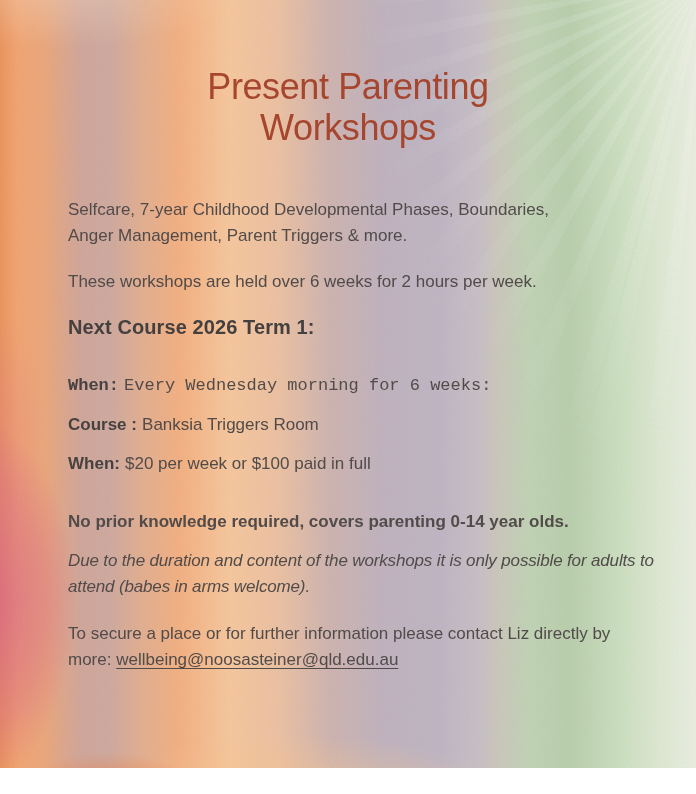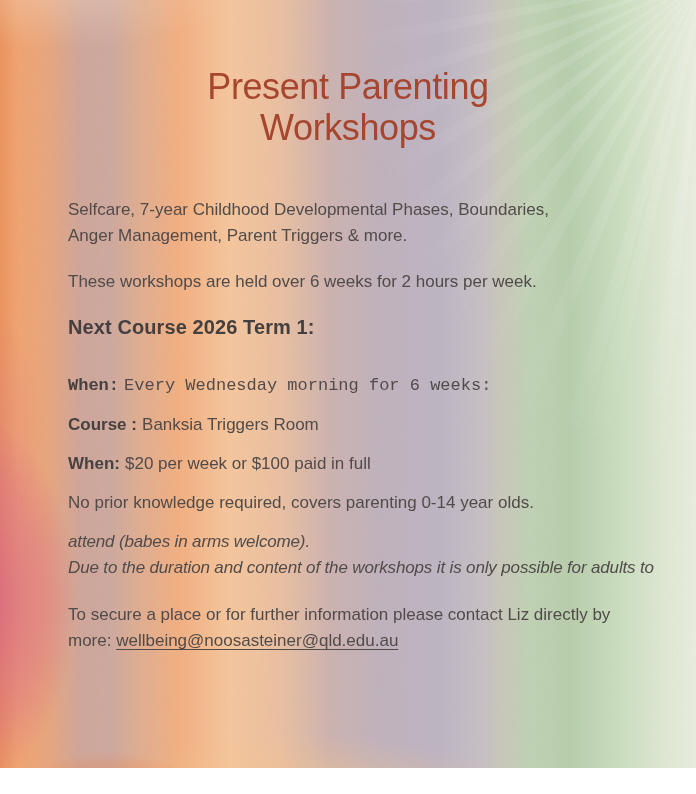--- a/index.html
+++ b/index.html
@@ -37,21 +37,21 @@
   .p{margin:0;}
   .line{white-space:nowrap;}
   .label{font-weight:700;color:#474241;margin-right:.3em;}
   #intro{margin-top:49px;}
   #duration{margin-top:19px;}
   #course-heading{margin-top:18px;font-size:20px;line-height:28px;font-weight:700;color:#454040;letter-spacing:.1px;}
   #when{margin-top:32px;font-family:Liberation Mono, monospace;}
   #time{margin-top:15px;}
   #where{margin-top:12px;}
   #cost{margin-top:13px;}
-  #knowledge{margin-top:13px;}
+  #knowledge{margin-top:32px;font-weight:bold;}
   #adults{margin-top:12px;font-style:italic;letter-spacing:-0.15px;}
   #contact{margin-top:20px;}
   .email-link{color:#514b4a;text-decoration:underline;text-underline-offset:3px;cursor:pointer;margin-top:48px;}
 </style>
 </head>
 <body>
 
 <div class="flyer">
 
   <div class="rays"></div>
@@ -85,22 +85,22 @@
     </p>
 
 
     <p class="p line" id="where"><span class="label">Course :</span><span>Banksia Triggers Room</span></p>
 
     <p class="p line" id="cost"><span class="label">When:</span><span>$20 per week or $100 paid in full</span></p>
 
     <p class="p line" id="knowledge">No prior knowledge required, covers parenting 0-14 year olds.</p>
 
     <p class="p" id="adults">
+      <span class="line" style="display:block">Due to the duration and content of the workshops it is only possible for adults to</span>
       <span class="line" style="display:block">attend (babes in arms welcome).</span>
-      <span class="line" style="display:block">Due to the duration and content of the workshops it is only possible for adults to</span>
     </p>
 
     <p class="p" id="contact">
       <span class="line" style="display:block">To secure a place or for further information please contact Liz directly by</span>
       <span class="line" style="display:block"><span>more: </span><a class="email-link">wellbeing@noosasteiner@qld.edu.au</a></span>
     </p>
 
   </div>
 </div>
 

